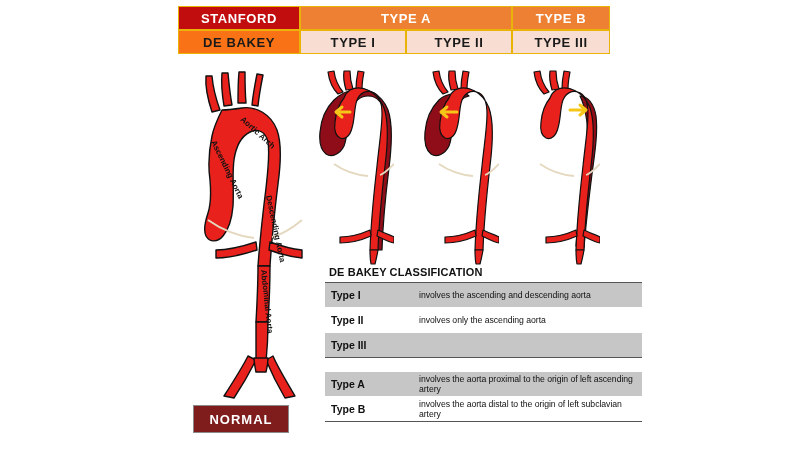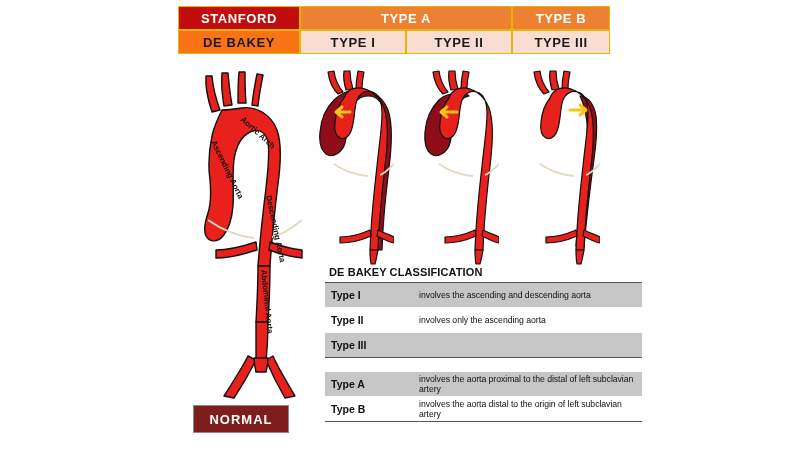--- a/index.html
+++ b/index.html
@@ -268,21 +268,21 @@
       <div class="tcell-desc">involves only the ascending aorta</div>
     </div>
     <div class="trow alt tbl-end">
       <div class="tcell-type">Type III</div>
     </div>
   </div>
 
   <div class="tbl" style="top:372px;">
     <div class="trow alt">
       <div class="tcell-type">Type A</div>
-      <div class="tcell-desc">involves the aorta proximal to the distal of left subclavian artery</div>
+      <div class="tcell-desc">involves the aorta proximal to the origin of left ascending artery</div>
     </div>
     <div class="trow plain tbl-end">
       <div class="tcell-type">Type B</div>
       <div class="tcell-desc">involves the aorta distal to the origin of left subclavian artery</div>
     </div>
   </div>
 
 </div>
 
 </body></html>

